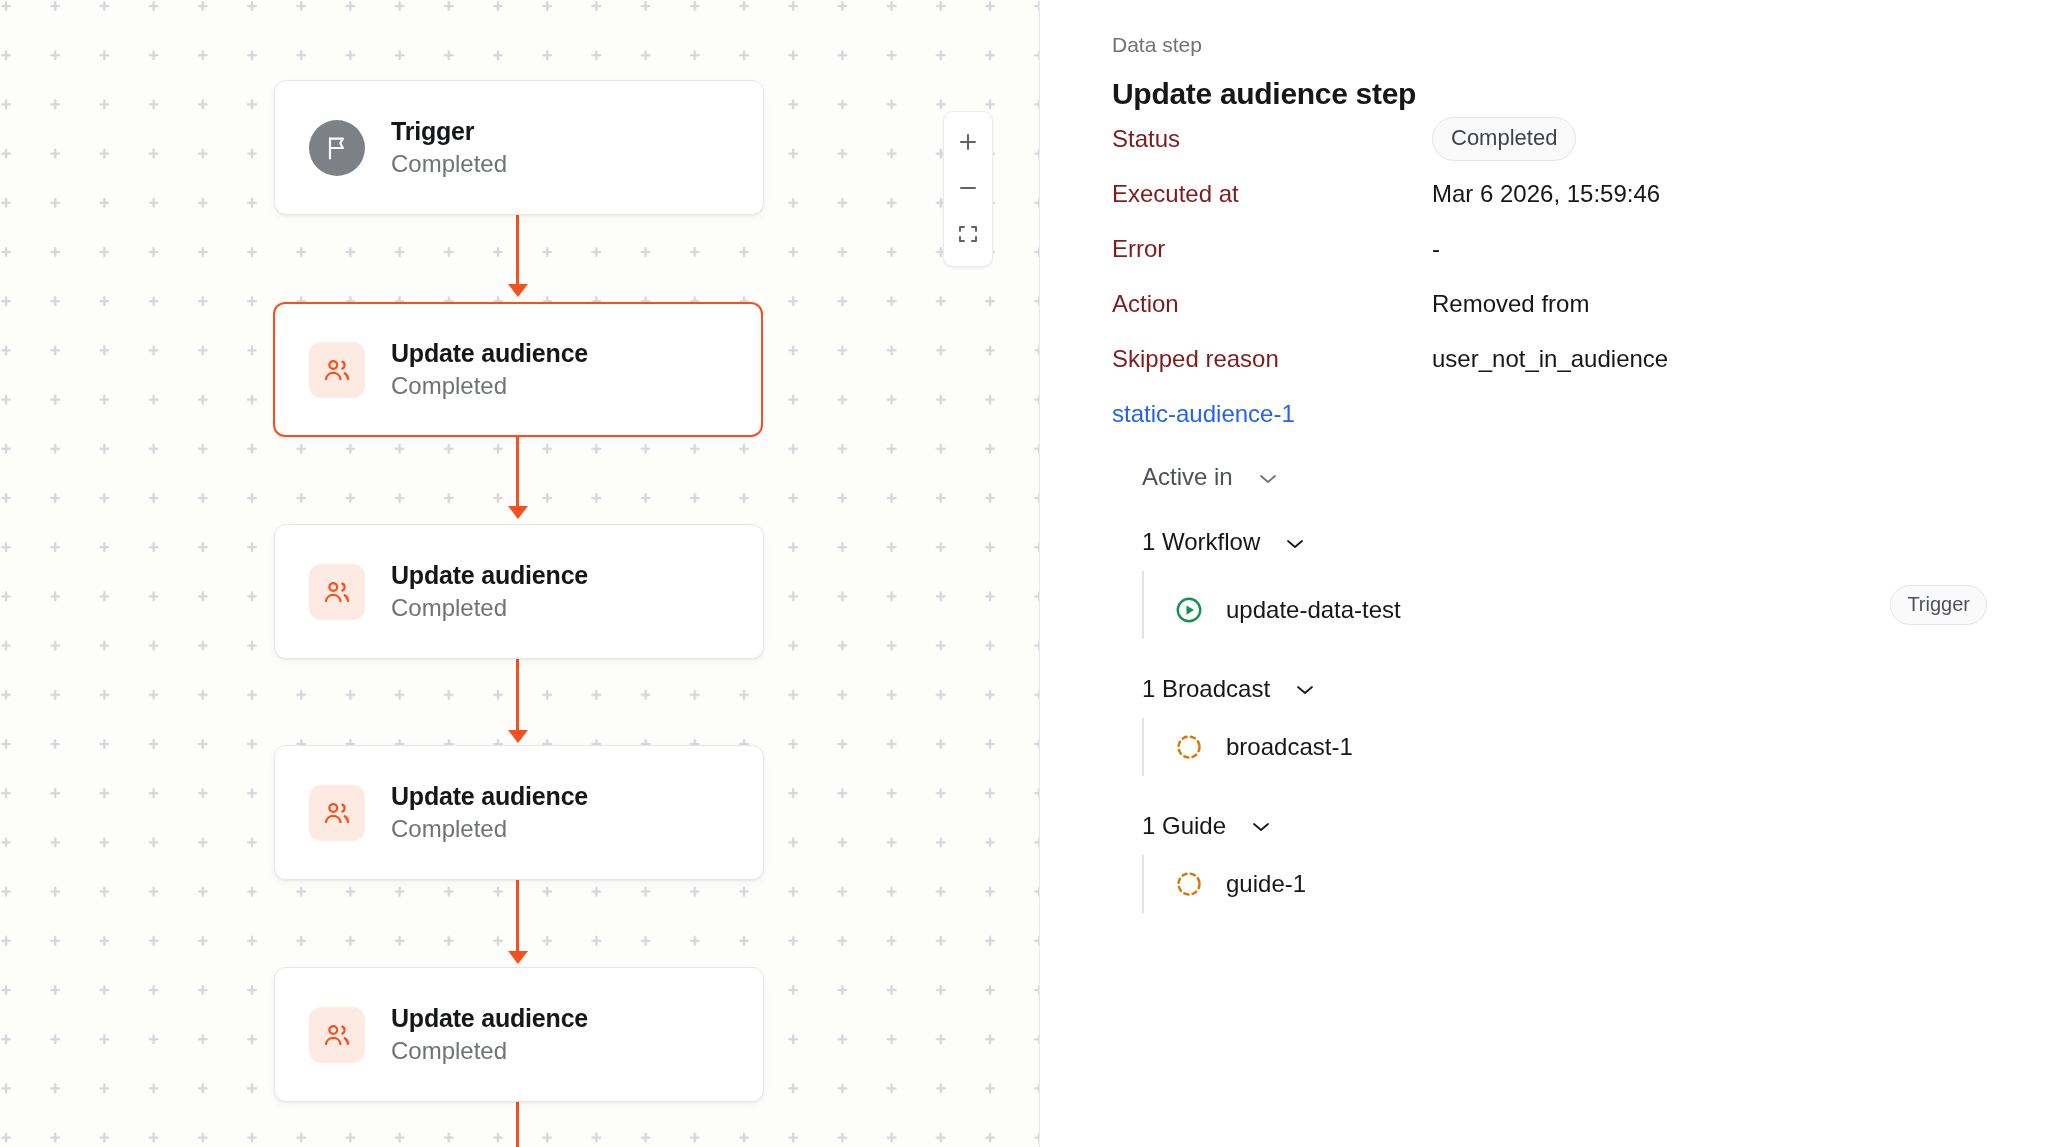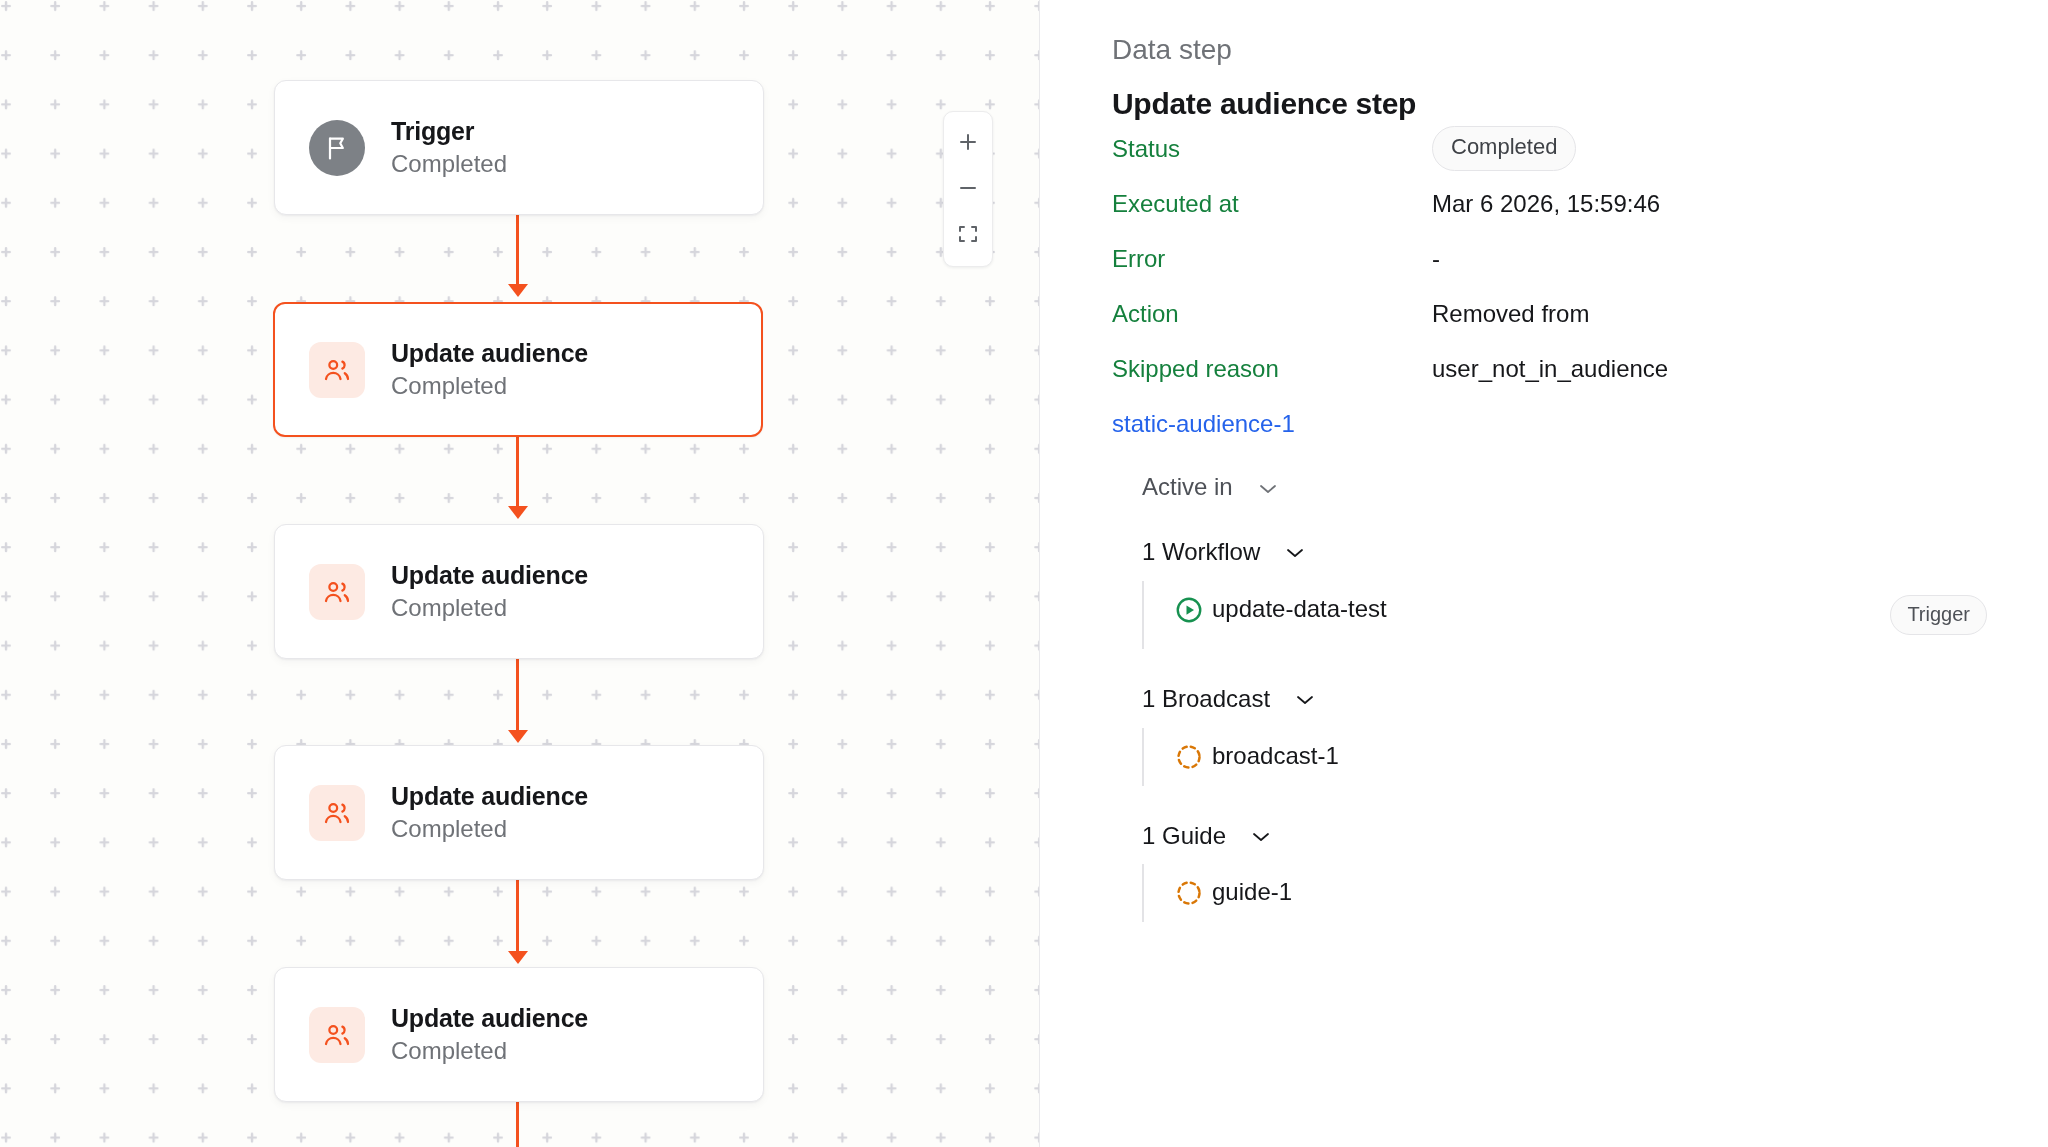--- a/index.html
+++ b/index.html
@@ -143,21 +143,21 @@
 
   
   .panel {
     width: 1007px;
     height: 1147px;
     background: #ffffff;
     padding: 30px 60px 0 72px;
     overflow: hidden;
   }
   .panel-kicker {
-    font-size: 28px;
+    font-size: 21px;
     color: #6f7277;
     line-height: 1.4;
     margin-bottom: 18px;
   }
   .panel-title {
     font-size: 30px;
     font-weight: 700;
     color: #16171a;
     letter-spacing: -.3px;
   }
@@ -165,21 +165,21 @@
   .detail-rows { margin-bottom: 18px; }
   .detail-row {
     display: flex;
     align-items: center;
     min-height: 55px;
   }
   .detail-label {
     width: 320px;
     flex: none;
     font-size: 24px;
-    color: #15803d;
+    color: #7f1d1d;
     line-height: 1.3;
   }
   .detail-value {
     font-size: 24px;
     color: #16171a;
     line-height: 1.3;
   }
   .detail-value.link { color: #2563eb; }
   .detail-value.dash { color: #16171a; }
 
@@ -214,22 +214,22 @@
   .chev {
     width: 20px; height: 12px;
     flex: none;
   }
 
   .group { margin-top: 36px; }
   .group-items { margin-top: 14px; }
 
   .entity-row {
     display: flex;
-    align-items: flex-start;
-    gap: 8px;
+    align-items: flex-end;
+    gap: 22px;
     border-left: 2px solid #e3e3e6;
     padding: 14px 0 14px 30px;
     position: relative;
     cursor: pointer;
   }
   .entity-name {
     font-size: 24px;
     color: #16171a;
     line-height: 1.2;
   }

